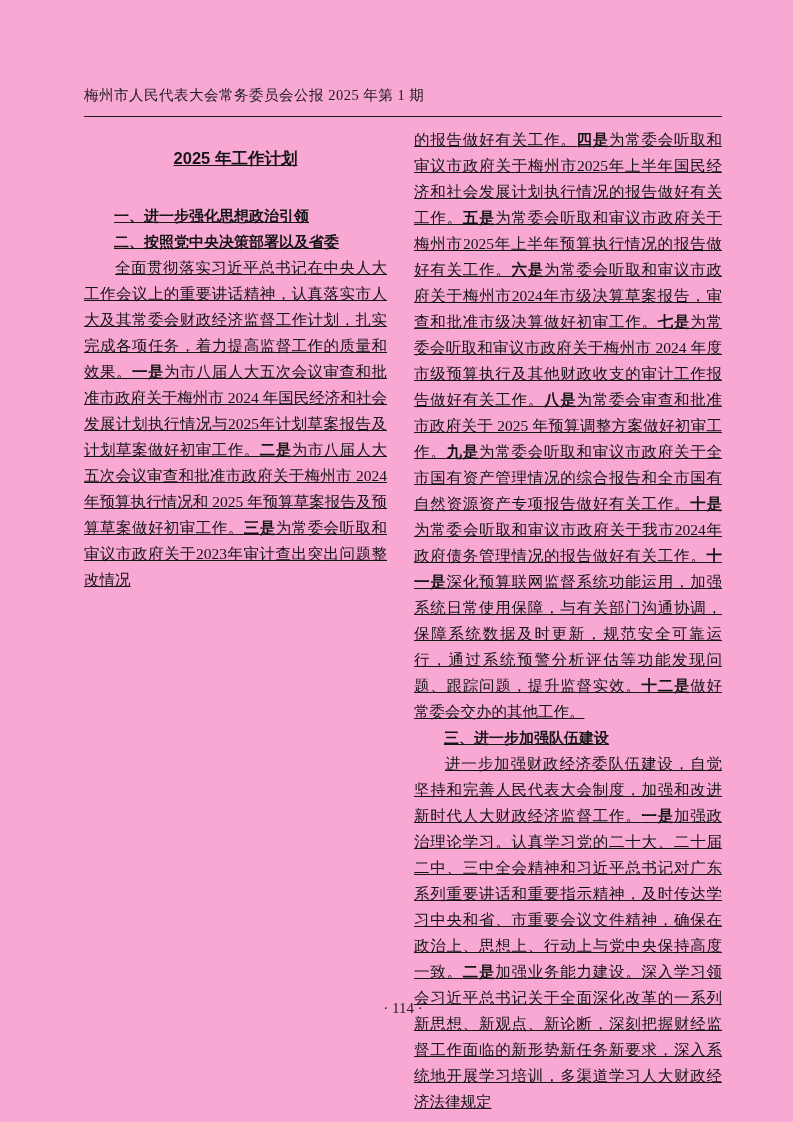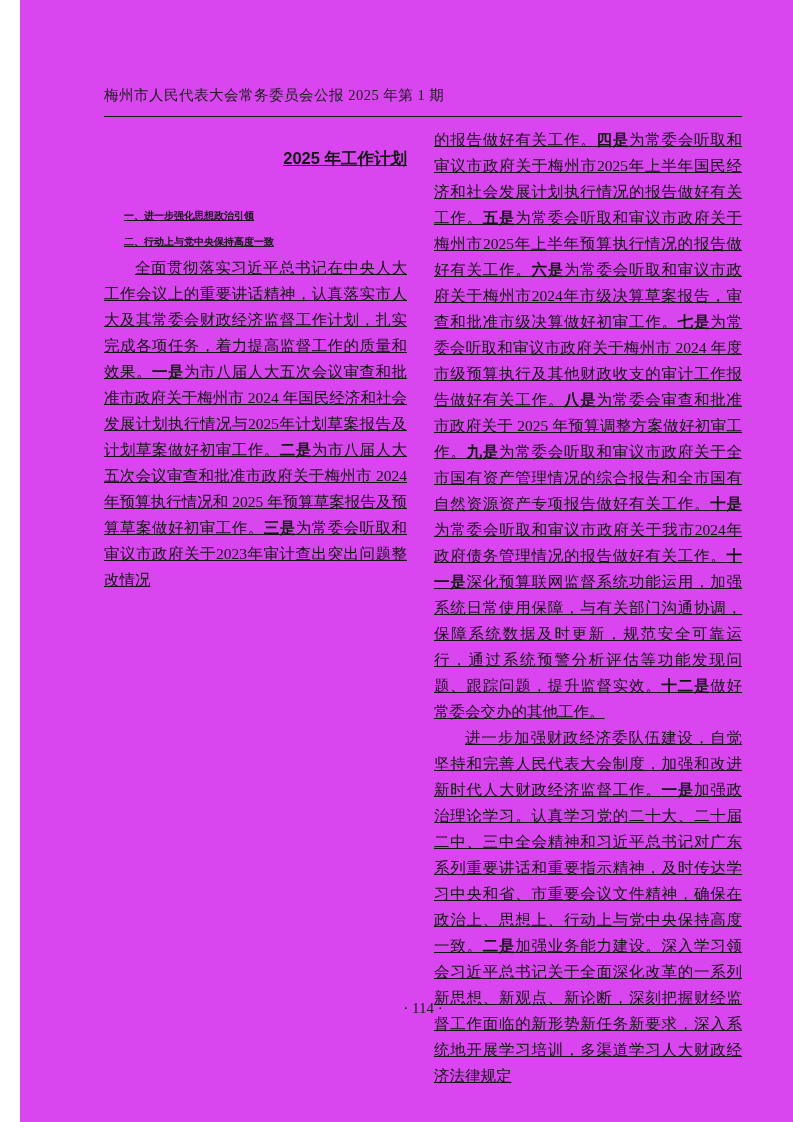--- a/index.html
+++ b/index.html
@@ -3,21 +3,21 @@
 <meta charset="utf-8">
 <style>
   html, body { margin: 0; padding: 0; }
   body {
     width: 793px; height: 1122px;
     background: #ffffff;
     position: relative;
     color: #141414;
     font-family: "Liberation Serif", "DejaVu Serif", serif;
   }
-  .sheet { position: absolute; inset: 0; background: #d946ef; margin-left: 20px; }
+  .sheet { position: absolute; inset: 0; background: #f9a8d4; }
 
   .page-header {
     position: absolute;
     left: 84px; top: 86px; width: 638px;
     font-size: 14.5px;
     letter-spacing: 0.5px;
     color: #1c1c1c;
     font-family: "Liberation Serif", "DejaVu Serif", serif;
   }
   .header-rule {
@@ -37,37 +37,37 @@
     font-size: 15.5px;
     line-height: 26px;
     text-align: justify;
     text-justify: inter-ideograph;
     text-decoration: underline;
   }
   .column.left  { width: 303px; }
   .column.right { width: 308px; }
 
   .article-title {
-    text-align: right;
+    text-align: center;
     font-weight: bold;
     font-size: 16.5px;
     font-family: "Liberation Sans", "DejaVu Sans", sans-serif;
     margin: 18px 0 32px 0;
     text-indent: 0;
   }
   .para {
     margin: 0;
     text-indent: 2em;
   }
   .para.no-indent { text-indent: 0; }
   .section-heading {
     margin: 0;
     text-indent: 2em;
     font-weight: bold;
-    font-size: 10px;
+    font-size: 15px;
     line-height: 26px;
     font-family: "Liberation Sans", "DejaVu Sans", sans-serif;
   }
   .run-bold { font-weight: bold; }
 
   .page-footer {
     position: absolute;
     left: 84px; top: 1000px; width: 638px;
     text-align: center;
     font-size: 15px;
@@ -85,28 +85,29 @@
 
   <div class="content">
 
     <div class="column left">
       <div class="article-title">2025 年工作计划</div>
 
 
       <p class="section-heading">一、进一步强化思想政治引领</p>
 
 
-      <p class="section-heading">二、行动上与党中央保持高度一致</p>
+      <p class="section-heading">二、按照党中央决策部署以及省委</p>
 
       <p class="para"><span>全面贯彻落实习近平总书记在中央人大工作会议上的重要讲话精神，认真落实市人大及其常委会财政经济监督工作计划，扎实完成各项任务，着力提高监督工作的质量和效果。</span><span class="run-bold">一是</span><span>为市八届人大五次会议审查和批准市政府关于梅州市 2024 年国民经济和社会发展计划执行情况与2025年计划草案报告及计划草案做好初审工作。</span><span class="run-bold">二是</span><span>为市八届人大五次会议审查和批准市政府关于梅州市 2024 年预算执行情况和 2025 年预算草案报告及预算草案做好初审工作。</span><span class="run-bold">三是</span><span>为常委会听取和审议市政府关于2023年审计查出突出问题整改情况</span></p>
     </div>
 
     <div class="column right">
       <p class="para no-indent"><span>的报告做好有关工作。</span><span class="run-bold">四是</span><span>为常委会听取和审议市政府关于梅州市2025年上半年国民经济和社会发展计划执行情况的报告做好有关工作。</span><span class="run-bold">五是</span><span>为常委会听取和审议市政府关于梅州市2025年上半年预算执行情况的报告做好有关工作。</span><span class="run-bold">六是</span><span>为常委会听取和审议市政府关于梅州市2024年市级决算草案报告，审查和批准市级决算做好初审工作。</span><span class="run-bold">七是</span><span>为常委会听取和审议市政府关于梅州市 2024 年度市级预算执行及其他财政收支的审计工作报告做好有关工作。</span><span class="run-bold">八是</span><span>为常委会审查和批准市政府关于 2025 年预算调整方案做好初审工作。</span><span class="run-bold">九是</span><span>为常委会听取和审议市政府关于全市国有资产管理情况的综合报告和全市国有自然资源资产专项报告做好有关工作。</span><span class="run-bold">十是</span><span>为常委会听取和审议市政府关于我市2024年政府债务管理情况的报告做好有关工作。</span><span class="run-bold">十一是</span><span>深化预算联网监督系统功能运用，加强系统日常使用保障，与有关部门沟通协调，保障系统数据及时更新，规范安全可靠运行，通过系统预警分析评估等功能发现问题、跟踪问题，提升监督实效。</span><span class="run-bold">十二是</span><span>做好常委会交办的其他工作。</span></p>
 
+      <p class="section-heading">三、进一步加强队伍建设</p>
 
       <p class="para"><span>进一步加强财政经济委队伍建设，自觉坚持和完善人民代表大会制度，加强和改进新时代人大财政经济监督工作。</span><span class="run-bold">一是</span><span>加强政治理论学习。认真学习党的二十大、二十届二中、三中全会精神和习近平总书记对广东系列重要讲话和重要指示精神，及时传达学习中央和省、市重要会议文件精神，确保在政治上、思想上、行动上与党中央保持高度一致。</span><span class="run-bold">二是</span><span>加强业务能力建设。深入学习领会习近平总书记关于全面深化改革的一系列新思想、新观点、新论断，深刻把握财经监督工作面临的新形势新任务新要求，深入系统地开展学习培训，多渠道学习人大财政经济法律规定</span></p>
     </div>
 
   </div>
 
   <div class="page-footer">· 114 ·</div>
 
 </div>
 

